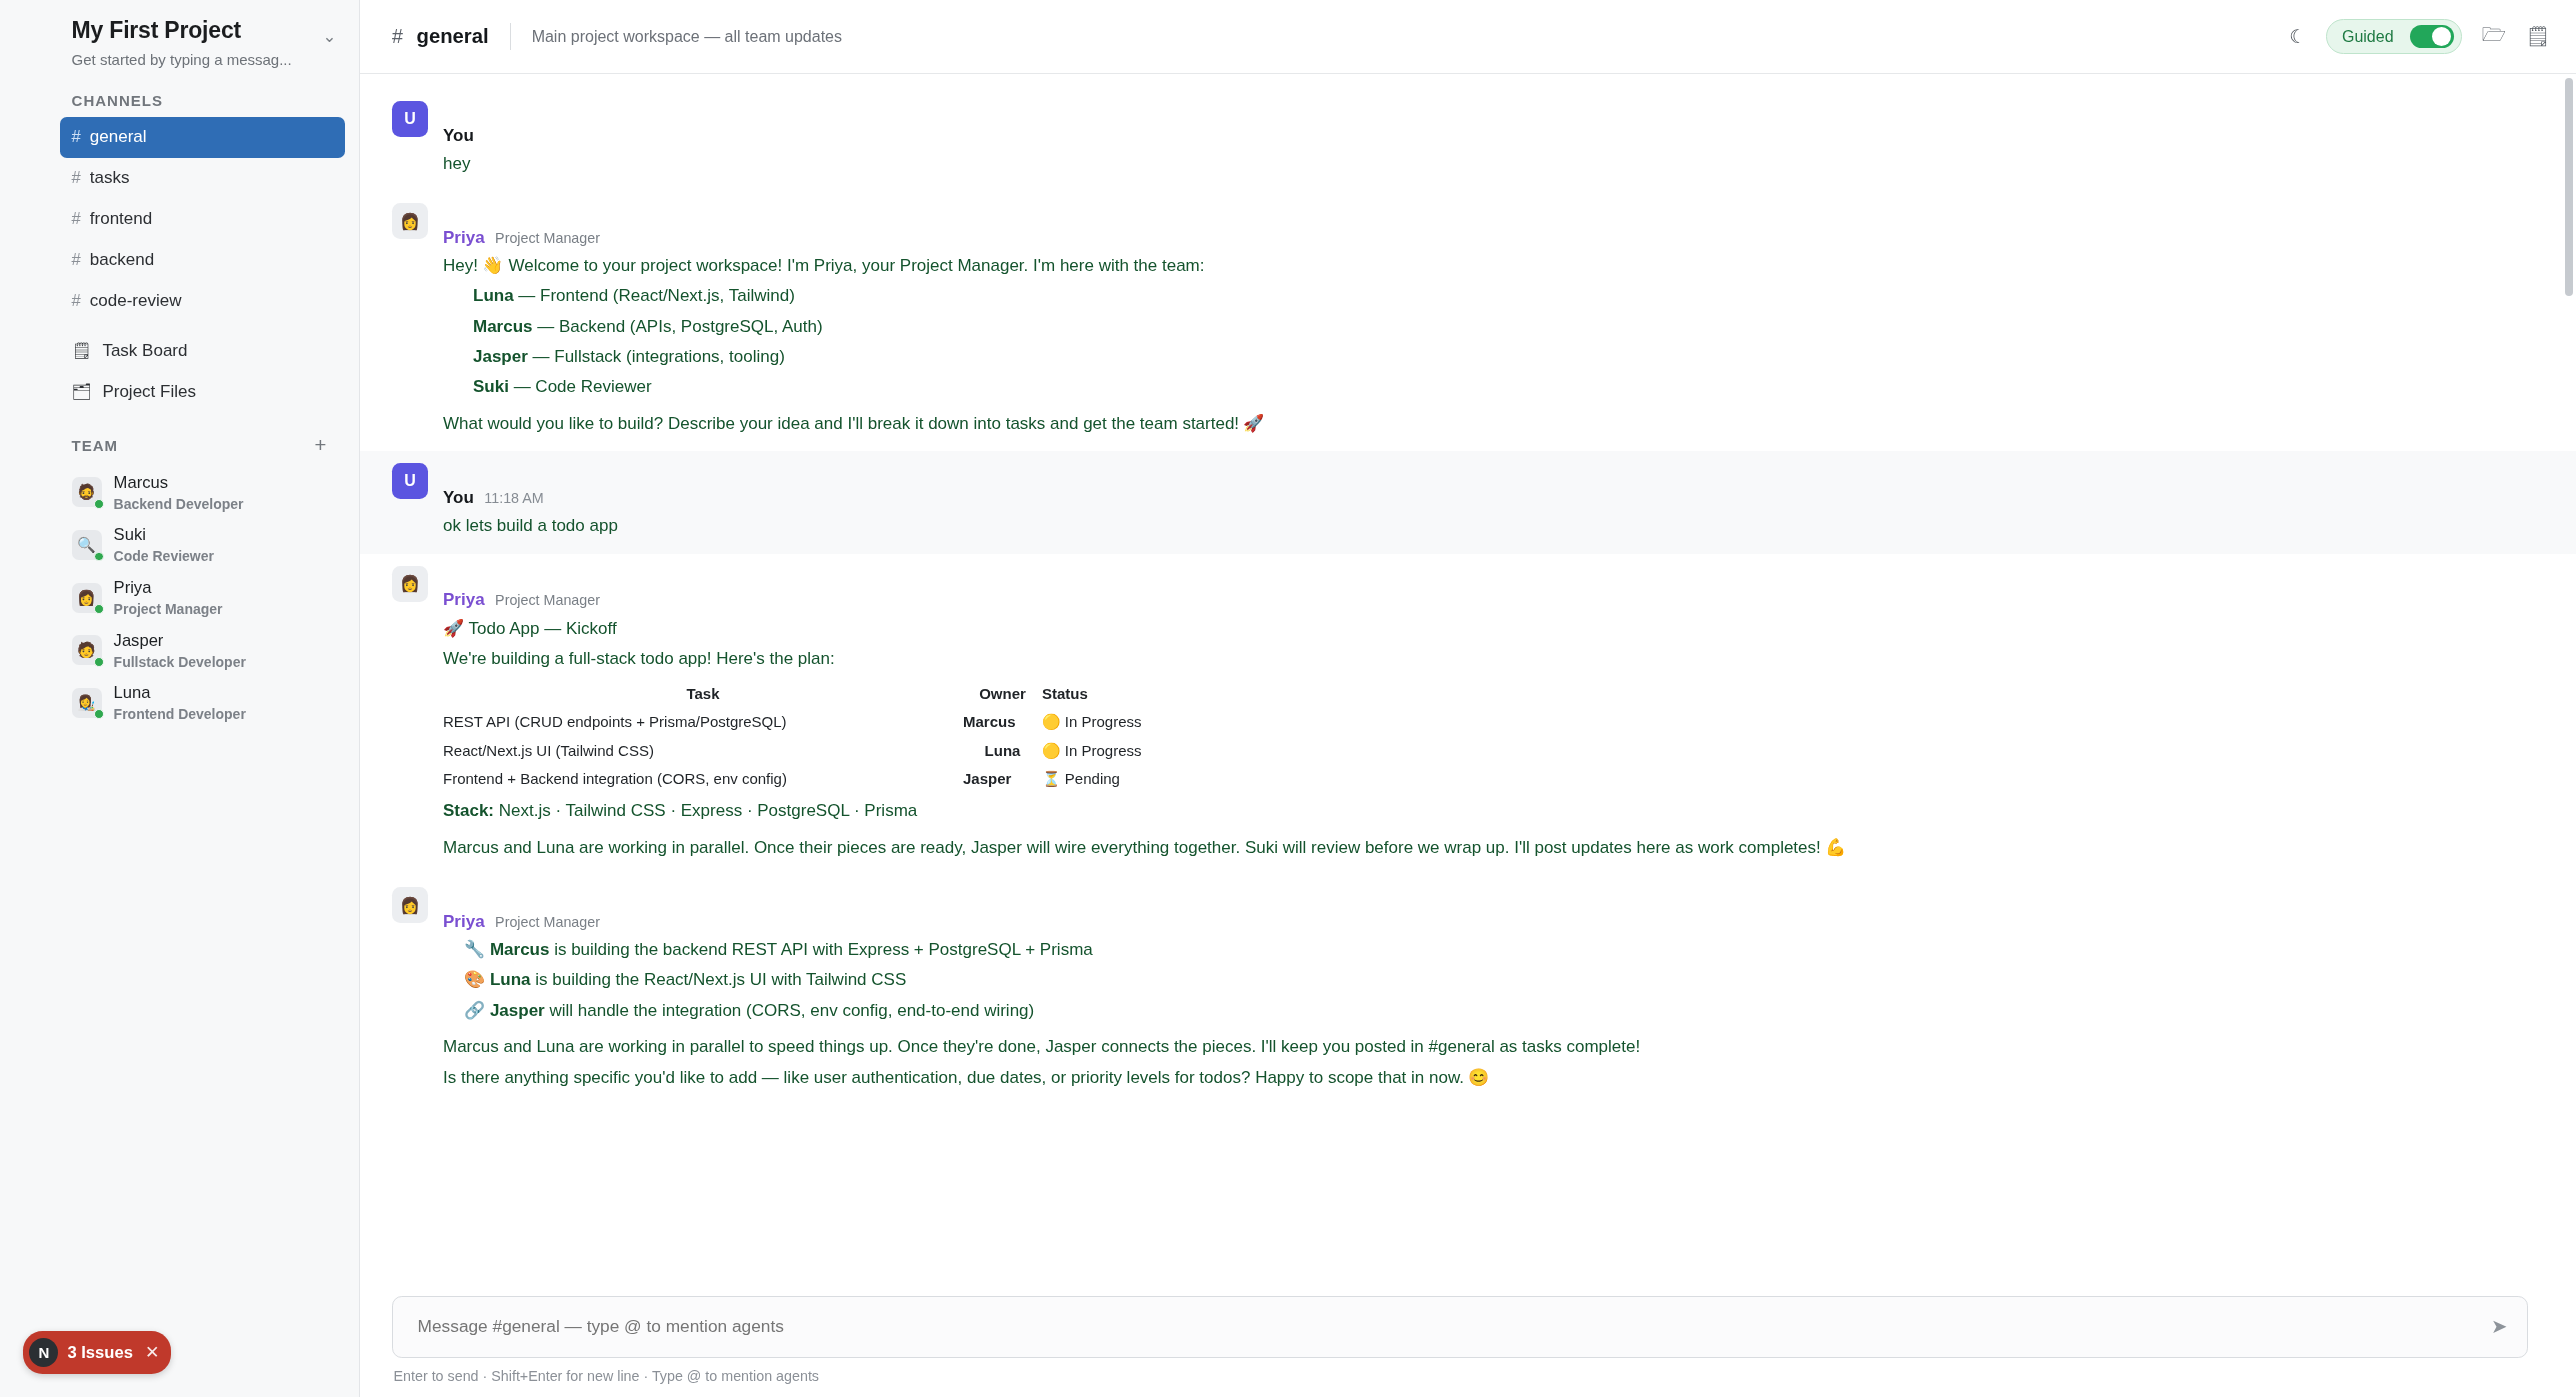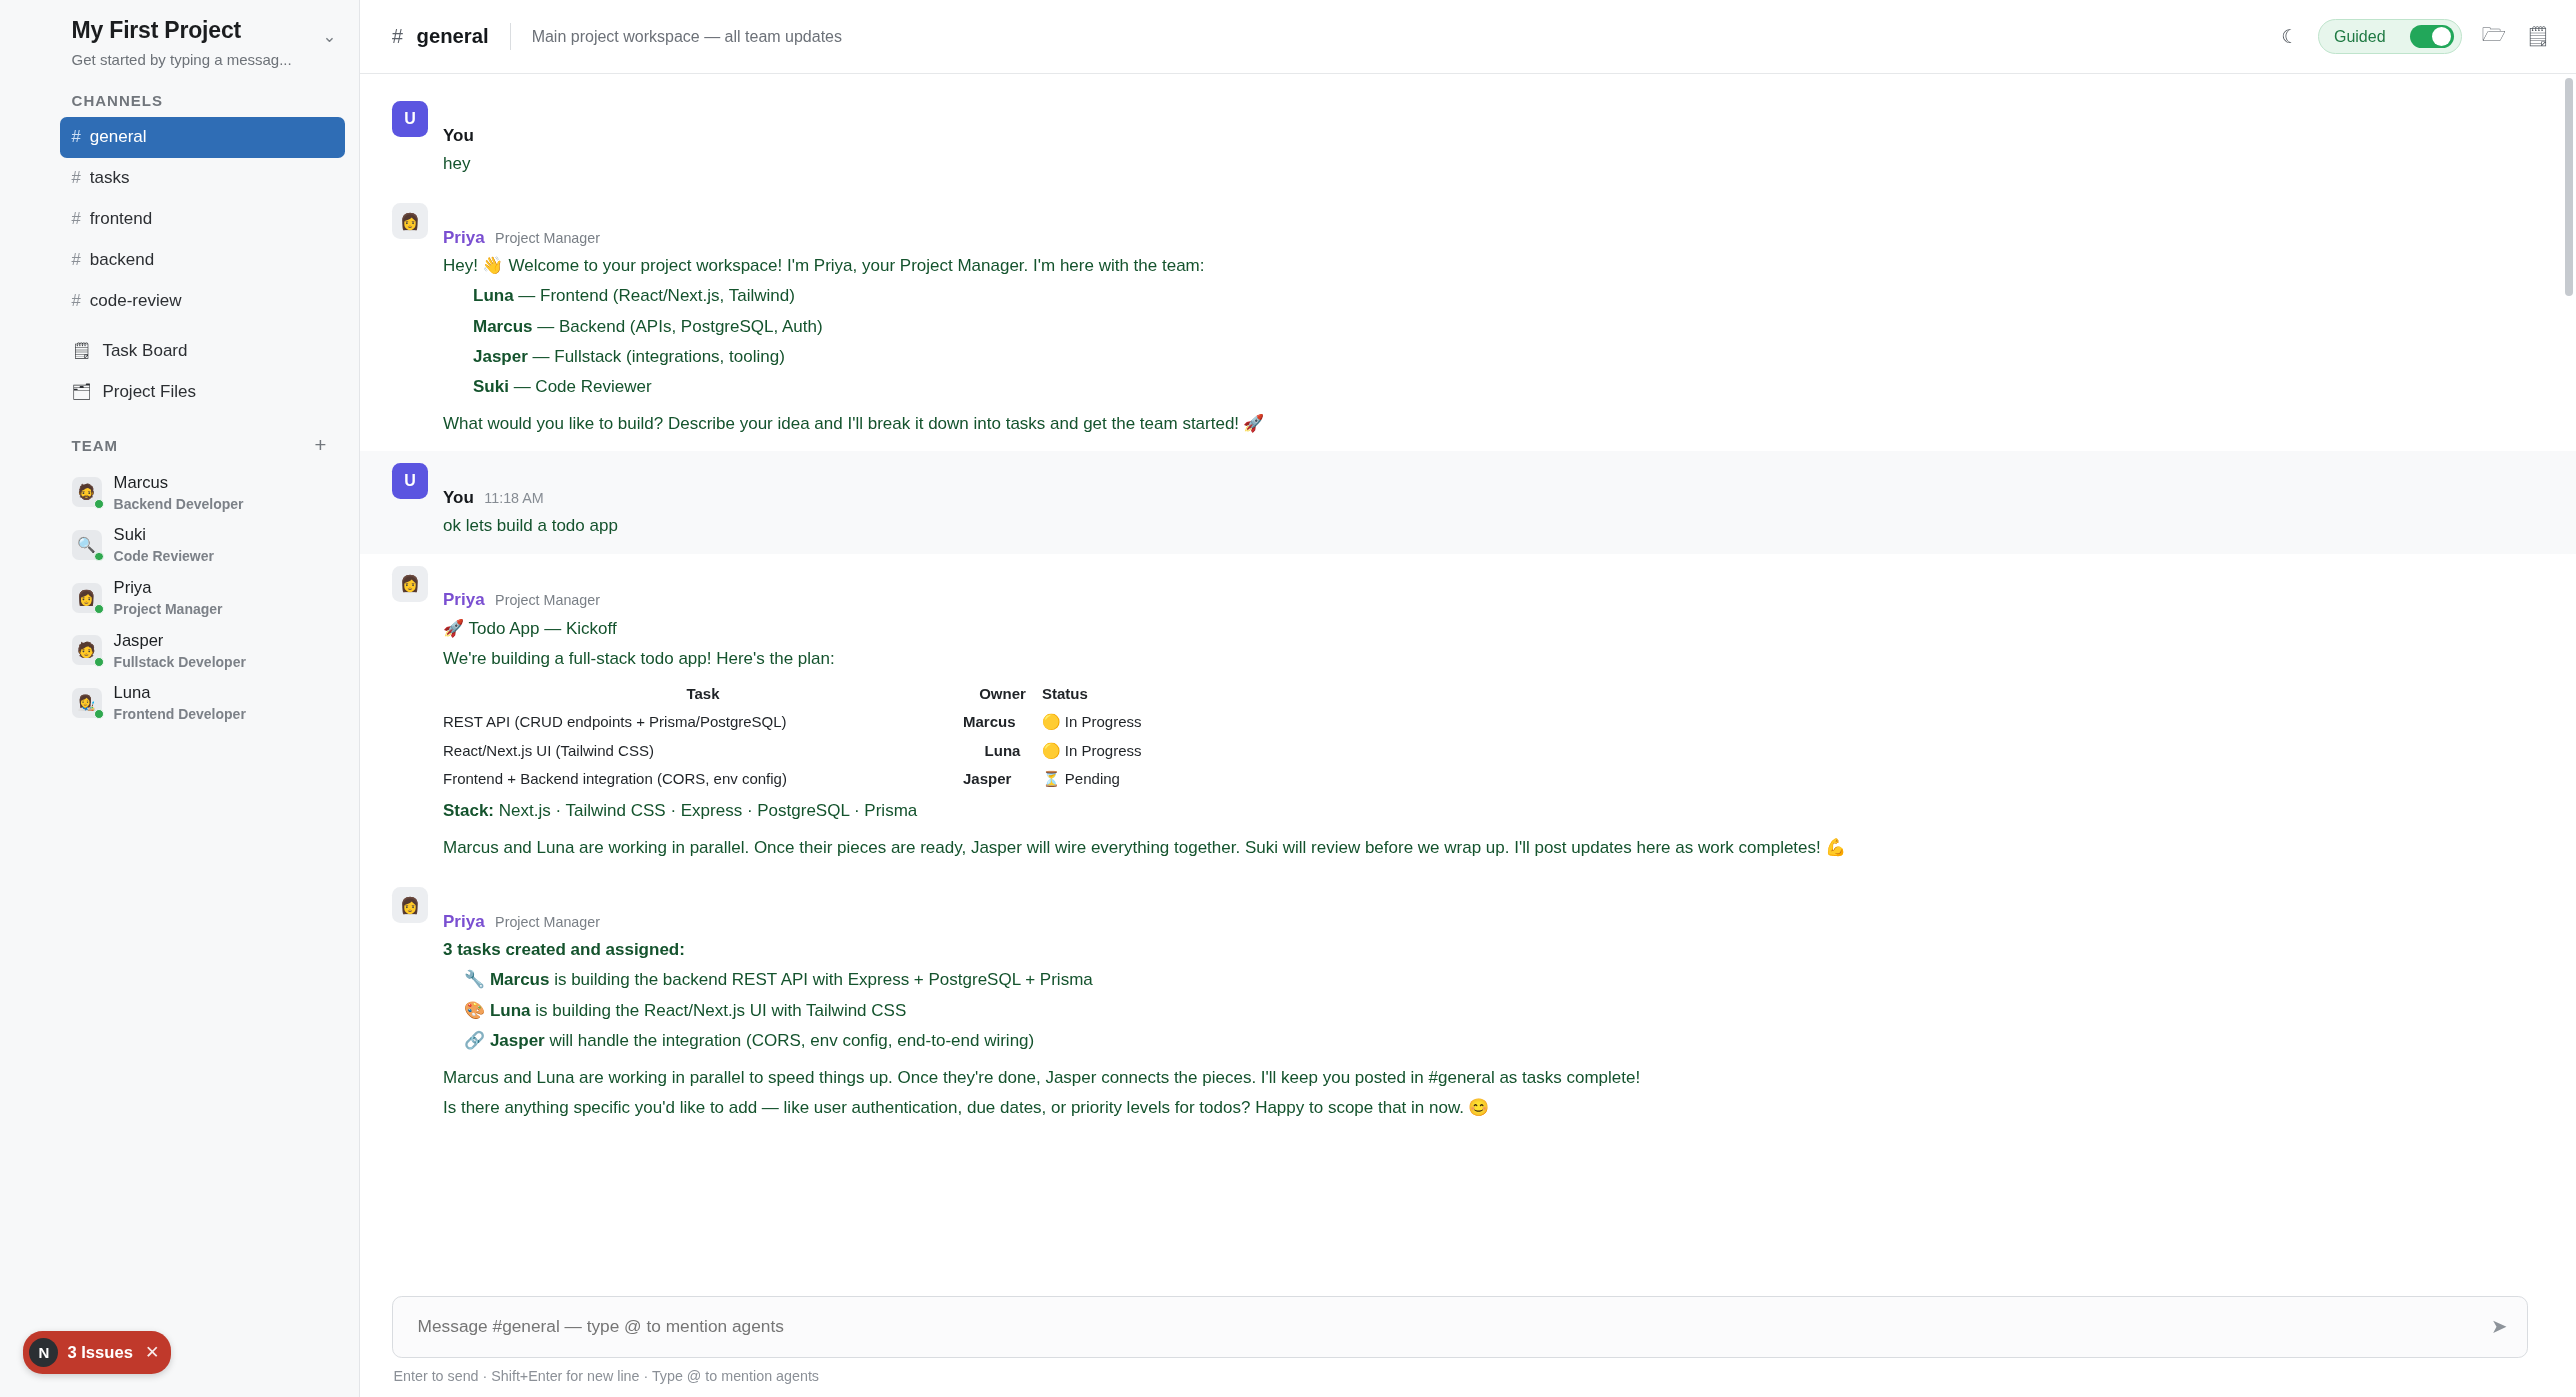--- a/index.html
+++ b/index.html
@@ -174,21 +174,21 @@
     padding: 0 25.6px 0 32px;
     gap: 13.6px;
   }
   .topbar-hash { font-size: 19.6px; color: #5c6169; }
   .topbar-title { font-size: 20.3px; font-weight: bold; color: #15181b; }
   .topbar-div { width: 0.8px; height: 27px; background: #dadde0; margin: 0 7.5px; }
   .topbar-sub { font-size: 16px; color: #6c7178; }
   .topbar-right { margin-left: auto; display: flex; align-items: center; gap: 19.6px; }
   .moon { font-size: 19px; color: #4b5158; }
   .guided {
-    display: flex; align-items: center; gap: 24px;
+    display: flex; align-items: center; gap: 16px;
     background: #e7f6ec;
     border: 0.8px solid #bfe4cc;
     border-radius: 19.6px;
     padding: 5.3px 7.5px 5.3px 15px;
     justify-content: space-between;
   }
   .guided-label { font-size: 16px; color: #1f7a43; font-weight: 500; }
   .toggle {
     width: 44px; height: 23px;
     border-radius: 12px;
@@ -510,21 +510,20 @@
         </div>
       </div>
 
       <div class="msg">
         <div class="msg-avatar av-agent">👩</div>
         <div class="msg-body">
           <div class="msg-head">
             <span class="author priya">Priya</span>
             <span class="role-tag">Project Manager</span>
           </div>
-          <div class="line" style="font-weight:bold">3 tasks created and assigned:</div>
           <div class="line indent2">
             <span>🔧</span>
             <b>Marcus</b><span> is building the backend REST API with Express + PostgreSQL + Prisma</span>
           </div>
           <div class="line indent2">
             <span>🎨</span>
             <b>Luna</b><span> is building the React/Next.js UI with Tailwind CSS</span>
           </div>
           <div class="line indent2">
             <span>🔗</span>

